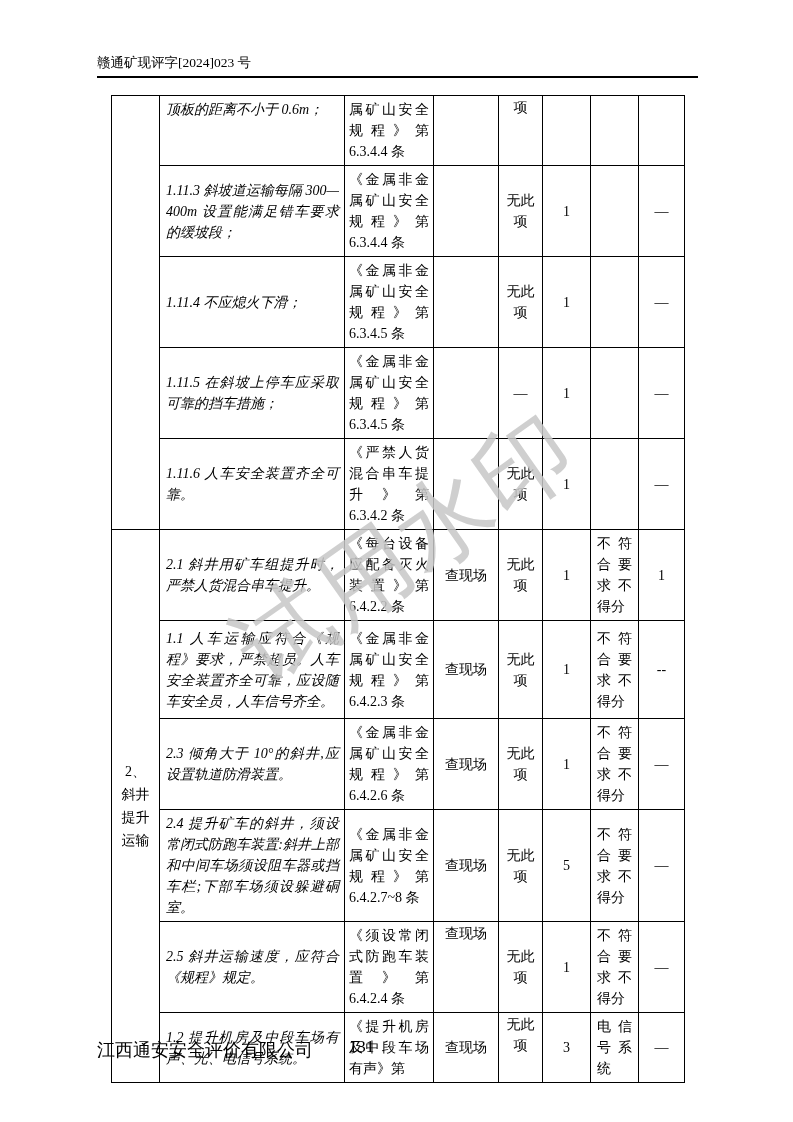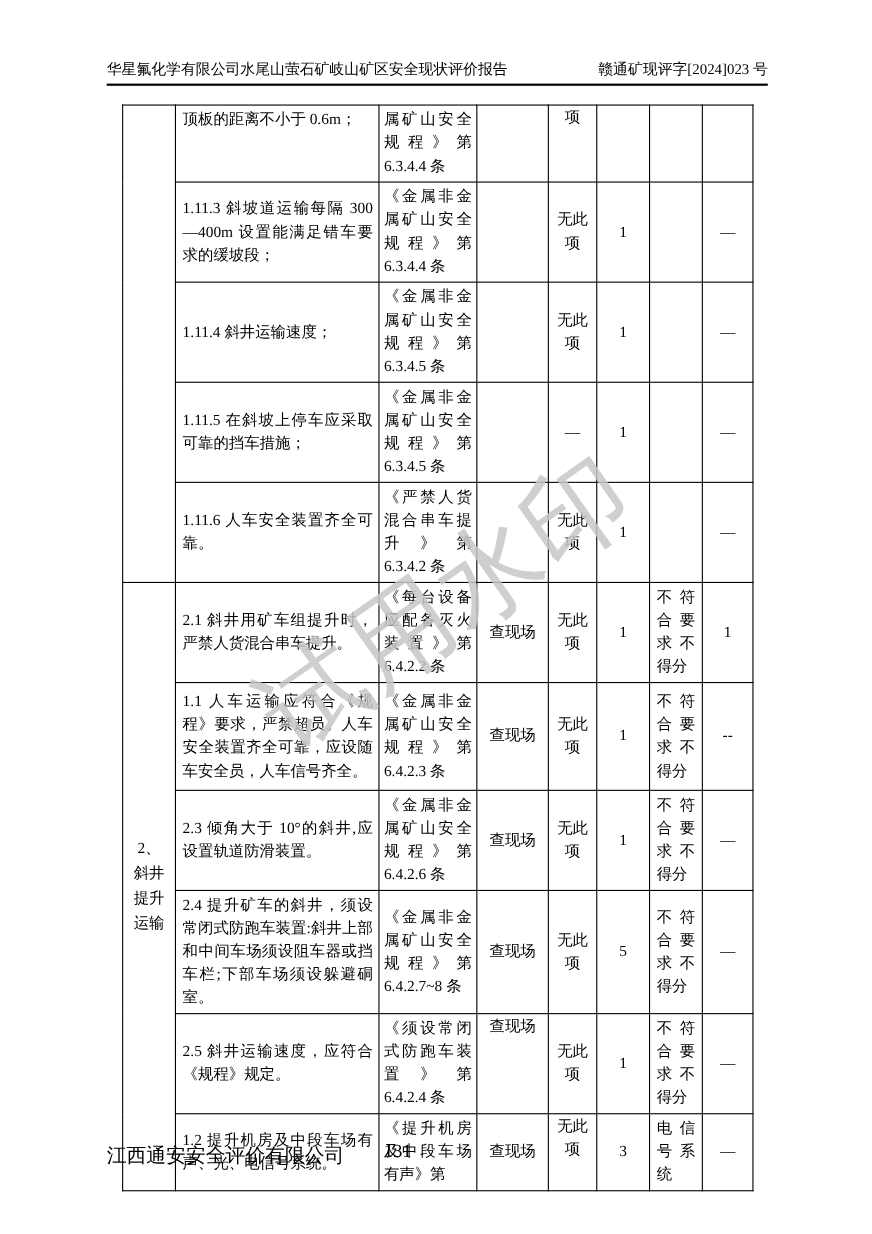--- a/index.html
+++ b/index.html
@@ -49,20 +49,21 @@
   td.cat {
     text-align: center;
     white-space: pre-line;
     line-height: 23px;
     padding: 1px;
   }
   td.item {
     text-align: justify;
     text-justify: inter-ideograph;
     padding: 3px 5px 3px 6px;
+    font-style: italic;
   }
   td.basis {
     text-align: justify;
     text-justify: inter-ideograph;
     padding: 3px 4px;
   }
   td.remark {
     text-align: justify;
     text-justify: inter-ideograph;
     padding: 3px 6px;
@@ -99,21 +100,20 @@
     text-align: center;
     font-size: 17px;
   }
 </style>
 </head>
 <body>
 
 <div class="page">
 
   <div class="header">
-    <span>华星氟化学有限公司水尾山萤石矿岐山矿区安全现状评价报告</span>
     <span>赣通矿现评字[2024]023 号</span>
   </div>
 
   <table class="doc-table">
     <colgroup>
       <col style="width:48px">
         <col style="width:185px">
         <col style="width:89px">
         <col style="width:65px">
       <col style="width:44px">
@@ -135,21 +135,21 @@
         <tr style="height: 88px;">
           <td class="item">1.11.3 斜坡道运输每隔 300—400m 设置能满足错车要求的缓坡段；</td>
           <td class="basis">《金属非金属矿山安全规程》第 6.3.4.4 条</td>
           <td class="center"></td>
           <td class="center">无此项</td>
           <td class="center">1</td>
           <td class="remark"></td>
           <td class="center">—</td>
         </tr>
         <tr style="height: 84px;">
-          <td class="item">1.11.4 斜井运输速度；</td>
+          <td class="item">1.11.4 不应熄火下滑；</td>
           <td class="basis">《金属非金属矿山安全规程》第 6.3.4.5 条</td>
           <td class="center"></td>
           <td class="center">无此项</td>
           <td class="center">1</td>
           <td class="remark"></td>
           <td class="center">—</td>
         </tr>
         <tr style="height: 88px;">
           <td class="item">1.11.5 在斜坡上停车应采取可靠的挡车措施；</td>
           <td class="basis">《金属非金属矿山安全规程》第 6.3.4.5 条</td>

